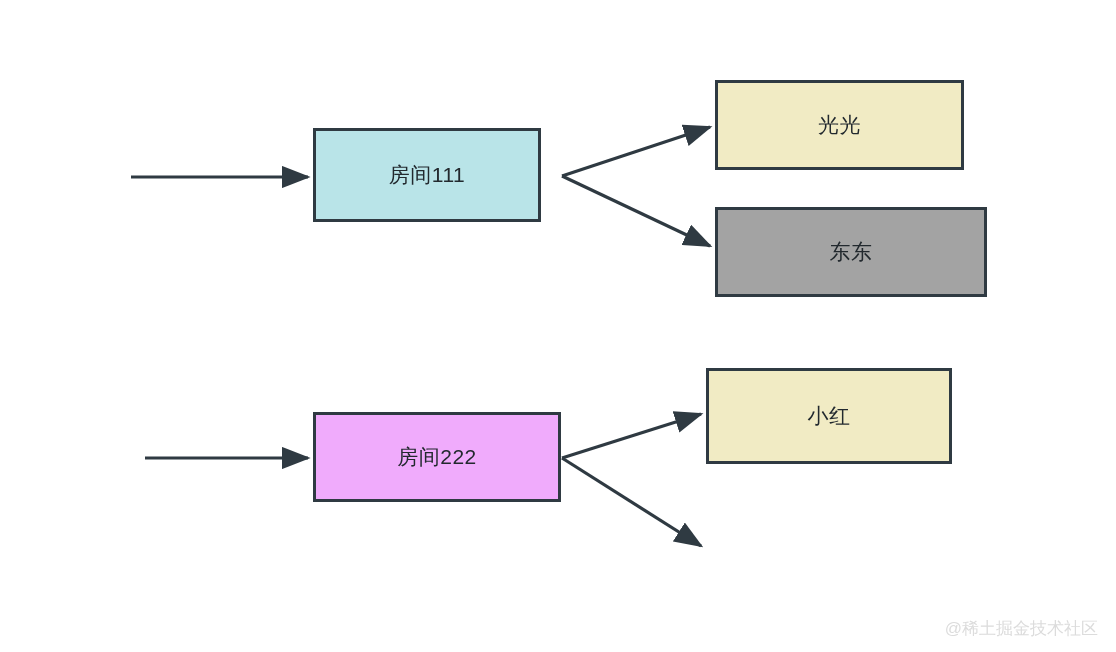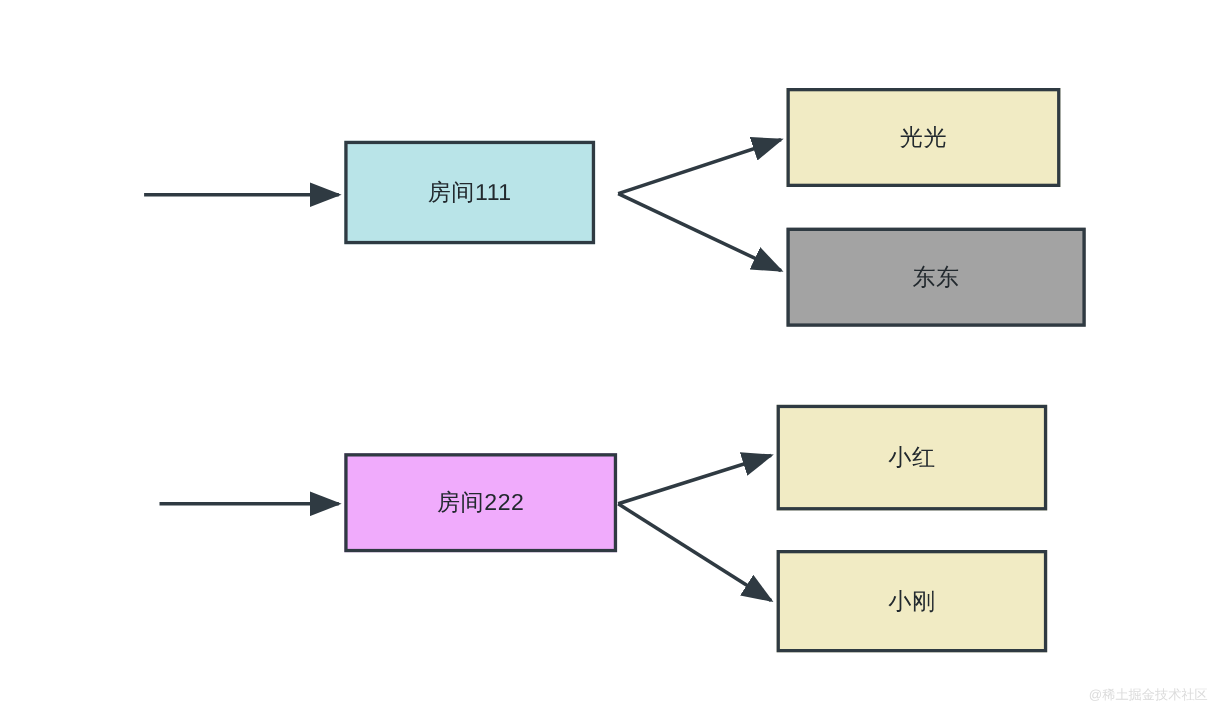--- a/index.html
+++ b/index.html
@@ -38,21 +38,21 @@
     left: 0;
     top: 0;
     width: 1116px;
     height: 652px;
     overflow: visible;
   }
   .watermark {
     position: absolute;
     right: 18px;
     bottom: 12px;
-    font-size: 12px;
+    font-size: 17px;
     color: #dcdcdc;
     font-family: "Liberation Sans", "DejaVu Sans", sans-serif;
     user-select: none;
     white-space: nowrap;
   }
 </style>
 </head>
 <body>
 
 <div id="canvas">
@@ -90,19 +90,16 @@
   </div>
 
   <div class="node" style="left:313px; top:412px; width:248px; height:90px; background:#f0abfc;">
     <span class="node-label">房间222</span>
   </div>
 
   <div class="node" style="left:706px; top:368px; width:246px; height:96px; background:#f1ebc4;">
     <span class="node-label">小红</span>
   </div>
 
-  <div class="node" style="left:706px; top:500px; width:246px; height:93px; background:#f1ebc4;">
-    <span class="node-label">小刚</span>
-  </div>
 
   <div class="watermark">@稀土掘金技术社区</div>
 
 </div>
 
 </body></html>

